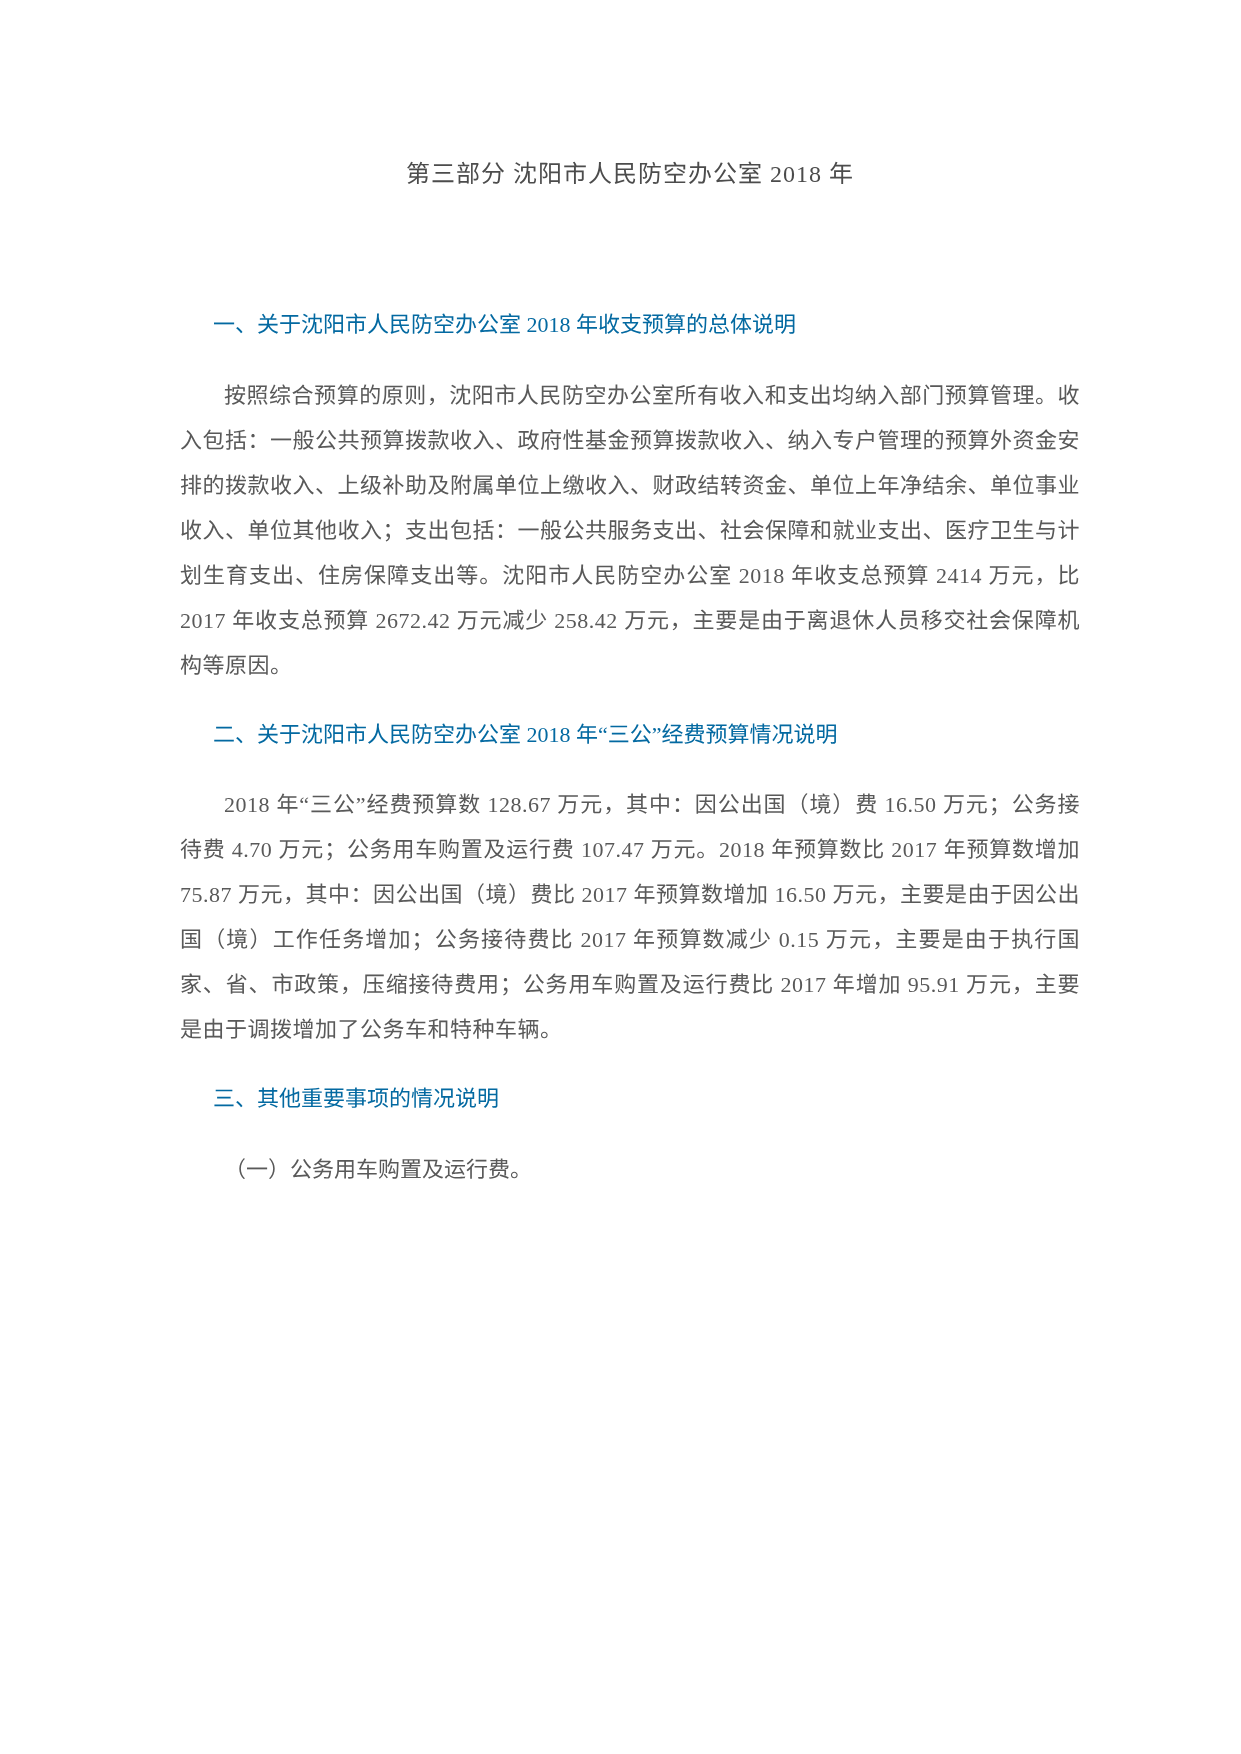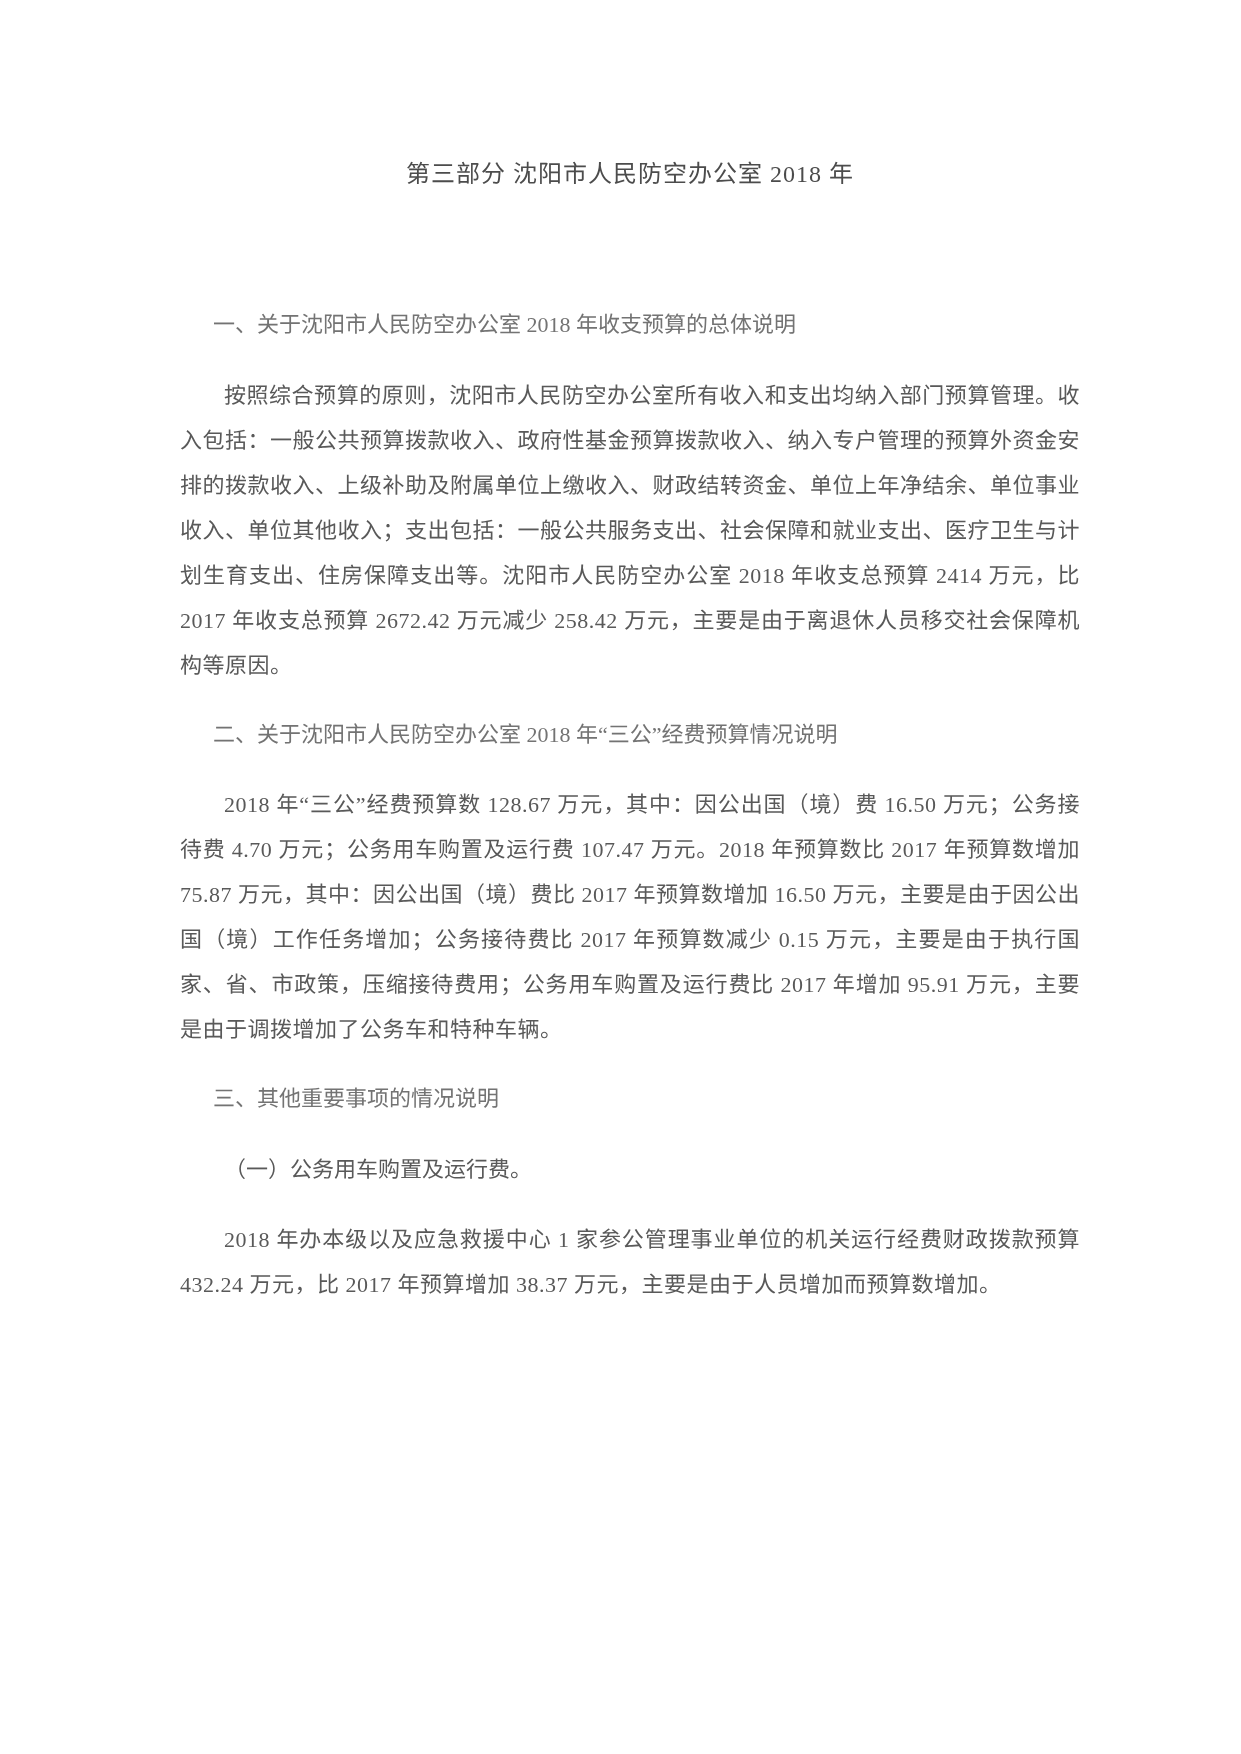--- a/index.html
+++ b/index.html
@@ -33,21 +33,21 @@
   }
   .title-line {
     display: block;
   }
   .section-heading {
     margin-top: 24px;
     font-size: 22px;
     line-height: 46.5px;
     text-indent: 33px;
     text-align: justify;
-    color: #737373;
+    color: #0369a1;
   }
   .section:first-of-type .section-heading {
     margin-top: 94px;
   }
   .para {
     margin: 24px 0 0 0;
     font-size: 22px;
     line-height: 45px;
     text-indent: 44px;
     text-align: justify;
@@ -79,17 +79,16 @@
     </div>
 
     <div class="section">
       <div class="section-heading">二、关于沈阳市人民防空办公室 2018 年“三公”经费预算情况说明</div>
       <p class="para">2018 年“三公”经费预算数 128.67 万元，其中：因公出国（境）费 16.50 万元；公务接待费 4.70 万元；公务用车购置及运行费 107.47 万元。2018 年预算数比 2017 年预算数增加 75.87 万元，其中：因公出国（境）费比 2017 年预算数增加 16.50 万元，主要是由于因公出国（境）工作任务增加；公务接待费比 2017 年预算数减少 0.15 万元，主要是由于执行国家、省、市政策，压缩接待费用；公务用车购置及运行费比 2017 年增加 95.91 万元，主要是由于调拨增加了公务车和特种车辆。</p>
     </div>
 
     <div class="section">
       <div class="section-heading">三、其他重要事项的情况说明</div>
       <p class="sub-heading">（一）公务用车购置及运行费。</p>
-      <p class="para">2018 年办本级以及应急救援中心 1 家参公管理事业单位的机关运行经费财政拨款预算 432.24 万元，比 2017 年预算增加 38.37 万元，主要是由于人员增加而预算数增加。</p>
     </div>
 
   </div>
 </div>
 
 </body></html>

